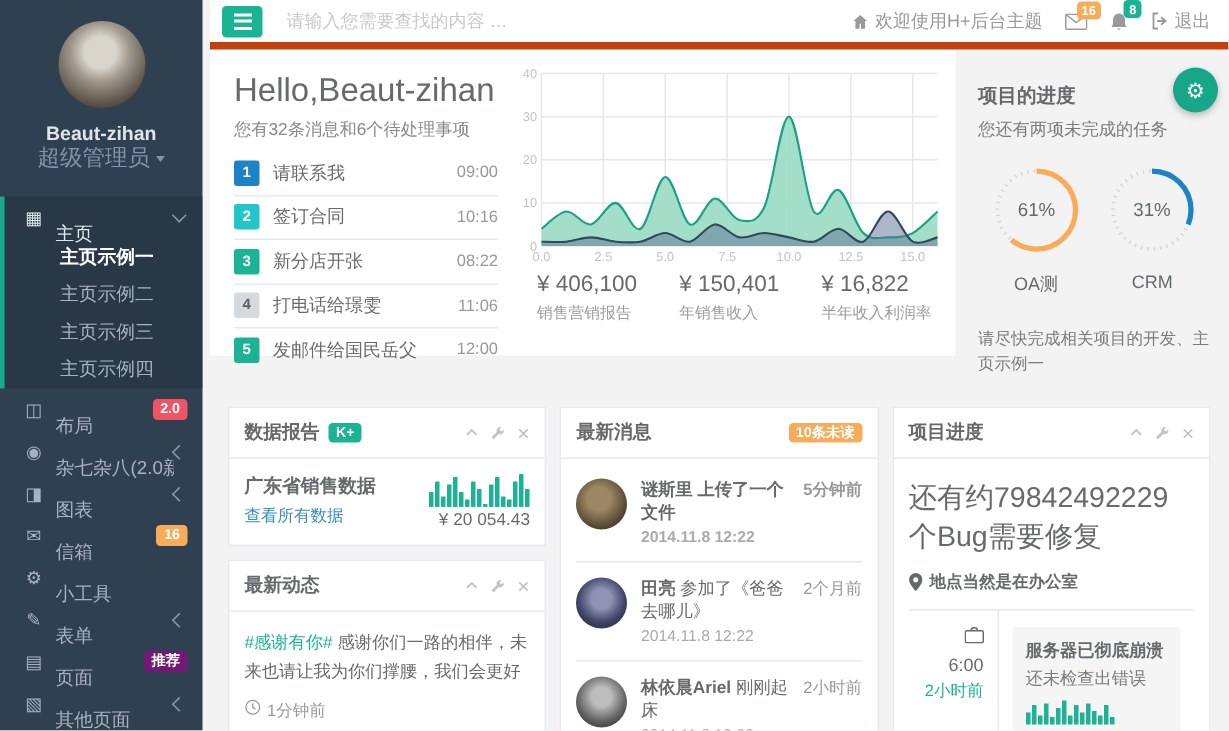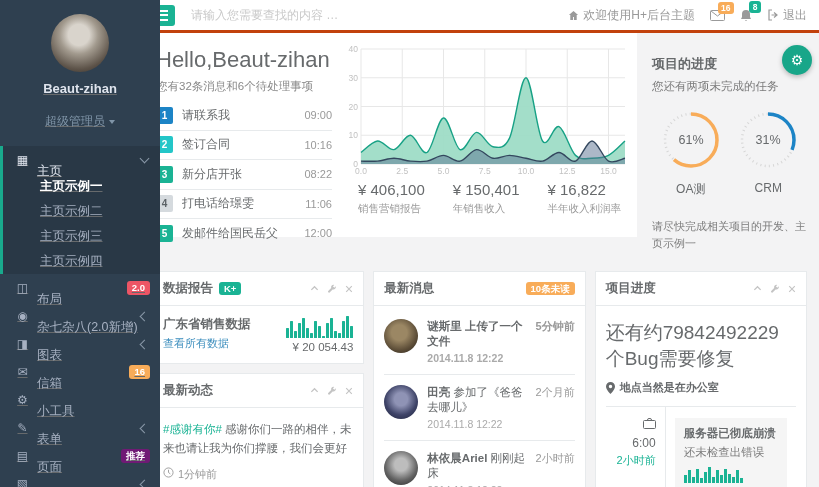--- a/index.html
+++ b/index.html
@@ -1,38 +1,38 @@
 <!DOCTYPE html>
 <html><head>
 <meta charset="utf-8">
 <style>
   html,body{margin:0;padding:0;overflow:hidden;}
   body{width:819px;height:487px;position:relative;background:#f3f3f4;
        font-family:"Liberation Sans","DejaVu Sans",sans-serif;font-size:12px;color:#676a6c;}
   
-  .sidebar{position:absolute;left:0;top:0;bottom:0;width:160px;background:#2f4050;z-index:6;overflow:hidden;text-decoration:underline;}
+  .sidebar{position:absolute;left:0;top:0;bottom:0;width:135px;background:#2f4050;z-index:6;overflow:hidden;}
   .profile{text-align:center;padding:14px 0 10px;}
   .avatar{width:58px;height:58px;border-radius:50%;margin:0 auto;cursor:pointer;
           background:radial-gradient(circle at 48% 36%,#d9d4cc 0 22%,#a29a8e 40%,#5c5248 72%,#2c2824 100%);}
   .uname{color:#dfe4ed;font-weight:bold;font-size:13px;margin-top:9px;}
-  .urole{color:#8095a8;font-size:12px;margin-top:17px;cursor:pointer;}
+  .urole{color:#8095a8;font-size:15px;margin-top:0;cursor:pointer;}
   .caret{display:inline-block;margin-left:4px;border-left:3.5px solid transparent;border-right:3.5px solid transparent;border-top:4px solid #8095a8;vertical-align:middle;}
   #side-nav{margin-top:6px;}
   .nav-group.active{background:#293846;border-left:3px solid #19aa8d;}
   .nav-group.active>.nav-item{padding-left:11px;color:#dfe4ed;}
   .nav-item{display:flex;align-items:center;height:28px;padding:0 10px 0 14px;color:#a7b1c2;cursor:pointer;font-size:12.5px;}
   .nav-item .mi{width:17px;margin-right:6px;font-size:12px;text-align:center;flex:0 0 auto;}
   .nav-item .lb{flex:1;white-space:nowrap;overflow:hidden;margin-top:22px;}
   .sub-item{height:25px;line-height:25px;padding-left:37px;color:#a7b1c2;font-size:12.5px;cursor:pointer;white-space:nowrap;}
   .sub-item.on{color:#fff;font-weight:bold;}
   .sbadge{font-size:9.5px;color:#fff;border-radius:3px;padding:2px 5px;font-weight:bold;line-height:1;}
   .arr{width:6px;height:6px;border-left:1.5px solid #8a98a8;border-bottom:1.5px solid #8a98a8;transform:rotate(45deg);flex:0 0 auto;margin-right:2px;}
   .arr.down{transform:rotate(-45deg);margin-top:-3px;}
   
-  .navbar{position:absolute;left:140px;right:0;top:0;height:33px;background:#fff;border-bottom:3px solid #c2410c;
+  .navbar{position:absolute;left:140px;right:0;top:0;height:33px;background:#fff;border-bottom:5px solid #c2410c;
           display:flex;align-items:center;padding:0 12px 0 8px;box-sizing:border-box;z-index:5;}
   .hamburger{width:27px;height:21px;background:#1ab394;border:none;border-radius:3px;display:flex;flex-direction:column;justify-content:center;align-items:center;gap:2.5px;cursor:pointer;padding:0;}
   .hamburger span{width:12px;height:2px;background:#fff;display:block;}
   .search{border:none;outline:none;margin-left:14px;font-size:12px;flex:1;color:#676a6c;background:transparent;}
   .search::placeholder{color:#c9c9c9;}
   .nav-right{display:flex;align-items:center;gap:15px;color:#999;font-size:12px;}
   .welcome-txt{display:flex;align-items:center;gap:4px;}
   .nav-ico{position:relative;display:inline-flex;cursor:pointer;}
   .nbadge{position:absolute;top:-8px;right:-9px;font-size:8.5px;font-weight:bold;color:#fff;padding:2px 3.5px;border-radius:3px;line-height:1;}
   .nbadge.orange{background:#f8ac59;}

